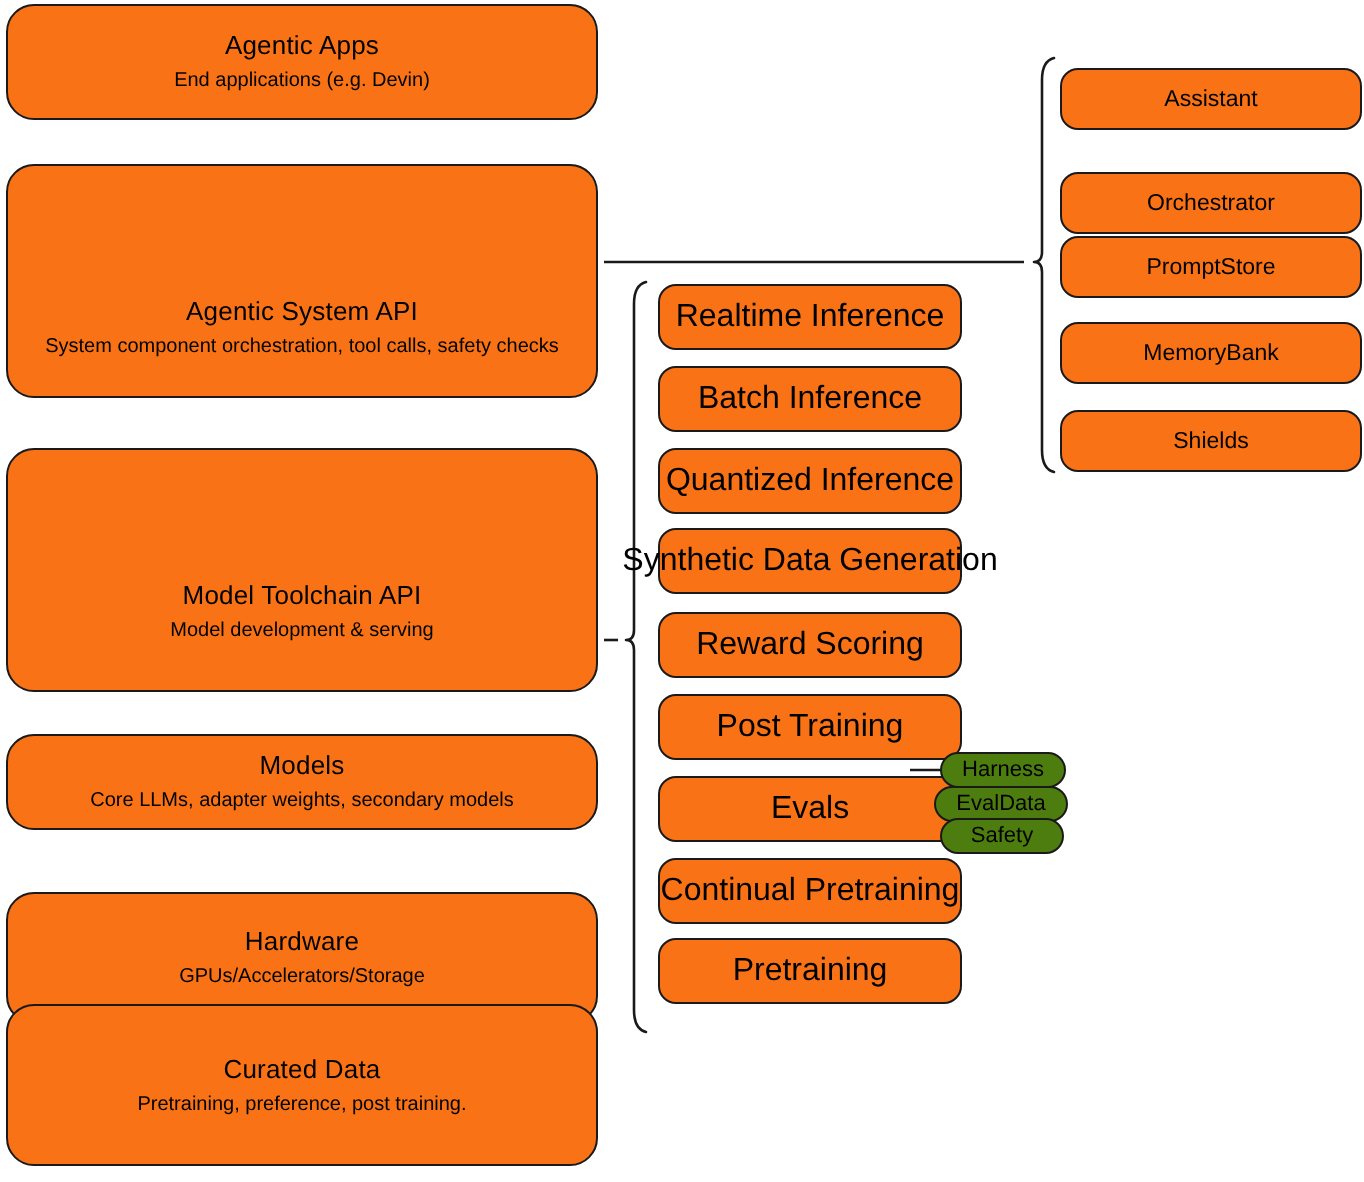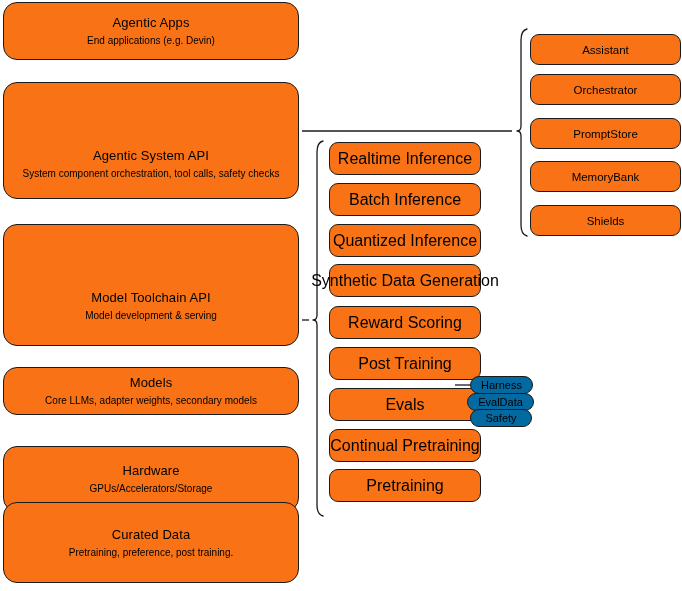--- a/index.html
+++ b/index.html
@@ -81,21 +81,21 @@
     font-size: 11.5px;
     line-height: 14px;
     white-space: nowrap;
   }
 
   
   .pill {
     position: absolute;
     box-sizing: border-box;
     border: 1.3px solid #1a1a1a;
-    background: #0369a1;
+    background: #4d7c0f;
     border-radius: 999px;
     display: flex;
     align-items: center;
     justify-content: center;
     height: 18px;
     z-index: 5;
   }
   .pill span {
     font-size: 11px;
     line-height: 13px;
@@ -223,21 +223,21 @@
   <div class="pill" style="left:467px; top:393px; width:67px;">
     <span>EvalData</span>
   </div>
   <div class="pill" style="left:470px; top:409px; width:62px;">
     <span>Safety</span>
   </div>
 
   <div class="box right-box" style="top:34px;">
     <span>Assistant</span>
   </div>
-  <div class="box right-box" style="top:74px;">
+  <div class="box right-box" style="top:86px;">
     <span>Orchestrator</span>
   </div>
   <div class="box right-box" style="top:118px;">
     <span>PromptStore</span>
   </div>
   <div class="box right-box" style="top:161px;">
     <span>MemoryBank</span>
   </div>
   <div class="box right-box" style="top:205px;">
     <span>Shields</span>

